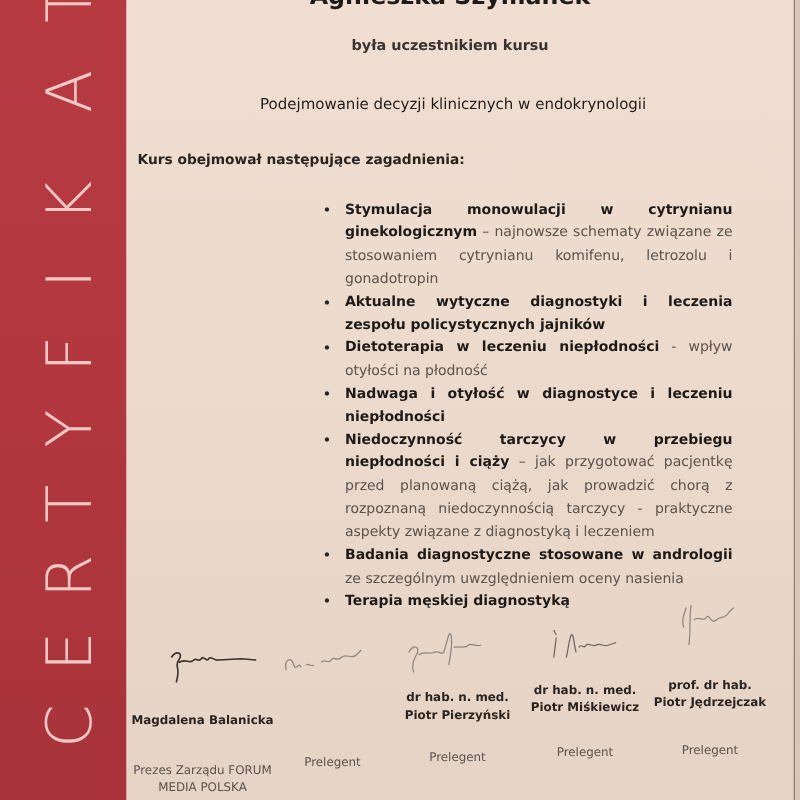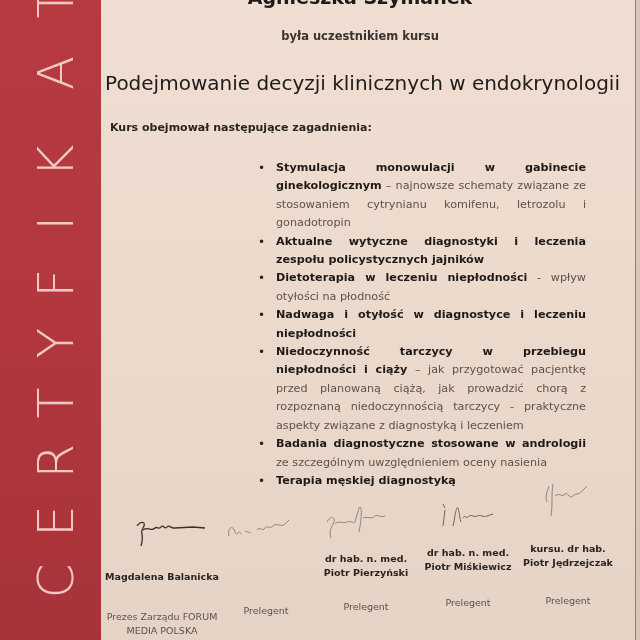--- a/index.html
+++ b/index.html
@@ -34,21 +34,21 @@
   .name {
     position:absolute; left:110px; top:-14px; width:500px; text-align:center;
     font-size:19px; font-weight:bold; color:#1f1b19;
   }
   .was-participant {
     position:absolute; left:110px; top:29px; width:500px; text-align:center;
     font-size:11.5px; color:#3a3330;font-weight:bold;
   }
   .course-title {
     position:absolute; left:100px; top:72px; width:525px; text-align:center;
-    font-size:20px; line-height:22px; color:#1f1b19;
+    font-size:12px; line-height:22px; color:#1f1b19;
   }
   .topics-heading {
     position:absolute; left:110px; top:121px; width:500px; text-align:left;
     font-size:11px; font-weight:bold; color:#2a2421;
   }
   .topics {
     position:absolute; left:256px; top:159px; width:330px;
     margin:0; padding:0; list-style:none;
   }
   .topic {
@@ -95,21 +95,21 @@
 
 <div class="name">Agnieszka Szymanek</div>
 <div class="was-participant">była uczestnikiem kursu</div>
 
 <div class="course-title">
   <div>Podejmowanie decyzji klinicznych w endokrynologii</div>
 </div>
 <div class="topics-heading">Kurs obejmował następujące zagadnienia:</div>
 
 <ul class="topics">
-  <li class="topic"><span class="bullet">•</span><b>Stymulacja monowulacji w gabinecie ginekologicznym</b><span class="desc"> – najnowsze schematy związane ze stosowaniem cytrynianu komifenu, letrozolu i gonadotropin</span></li>
+  <li class="topic"><span class="bullet">•</span><b>Stymulacja monowulacji w cytrynianu ginekologicznym</b><span class="desc"> – najnowsze schematy związane ze stosowaniem cytrynianu komifenu, letrozolu i gonadotropin</span></li>
   <li class="topic"><span class="bullet">•</span><b>Aktualne wytyczne diagnostyki i leczenia zespołu policystycznych jajników</b><span class="desc"></span></li>
   <li class="topic"><span class="bullet">•</span><b>Dietoterapia w leczeniu niepłodności</b><span class="desc"> - wpływ otyłości na płodność</span></li>
   <li class="topic"><span class="bullet">•</span><b>Nadwaga i otyłość w diagnostyce i leczeniu niepłodności</b><span class="desc"></span></li>
   <li class="topic"><span class="bullet">•</span><b>Niedoczynność tarczycy w przebiegu niepłodności i ciąży</b><span class="desc"> – jak przygotować pacjentkę przed planowaną ciążą, jak prowadzić chorą z rozpoznaną niedoczynnością tarczycy - praktyczne aspekty związane z diagnostyką i leczeniem</span></li>
   <li class="topic"><span class="bullet">•</span><b>Badania diagnostyczne stosowane w andrologii</b><span class="desc"> ze szczególnym uwzględnieniem oceny nasienia</span></li>
   <li class="topic"><span class="bullet">•</span><b>Terapia męskiej diagnostyką</b><span class="desc"></span></li>
 </ul>
 
 <div class="sig-row">
 
@@ -132,15 +132,15 @@
 
   <svg class="signature" style="left:330px;top:14px;width:80px;" viewBox="0 0 80 40">
     <path d="M10 8 L12 12 M12 14 L10 30 M20 30 C22 22 22 16 24 12 C26 10 26 20 28 26 M30 22 C32 18 34 24 36 20 C38 18 42 22 44 20 C48 18 50 22 54 20 L60 18" stroke="#6e655f" stroke-width="1" fill="none"></path>
   </svg>
   <div class="signer-name" style="left:310px;top:64px;width:110px;">dr hab. n. med. Piotr Miśkiewicz</div>
   <div class="signer-role" style="left:310px;top:114px;width:110px;">Prelegent</div>
 
   <svg class="signature" style="left:436px;top:0px;width:70px;" viewBox="0 0 70 40">
     <path d="M10 4 C8 10 6 14 8 20 M14 2 C12 12 14 22 12 34 M16 14 C20 10 24 16 26 12 C28 8 30 18 34 14 C38 10 40 14 44 8 L48 4" stroke="#8e857f" stroke-width="1" fill="none"></path>
   </svg>
-  <div class="signer-name" style="left:420px;top:60px;width:90px;">kursu. dr hab. Piotr Jędrzejczak</div>
+  <div class="signer-name" style="left:420px;top:60px;width:90px;">prof. dr hab. Piotr Jędrzejczak</div>
   <div class="signer-role" style="left:420px;top:112px;width:90px;">Prelegent</div>
 </div>
 
 </body></html>

